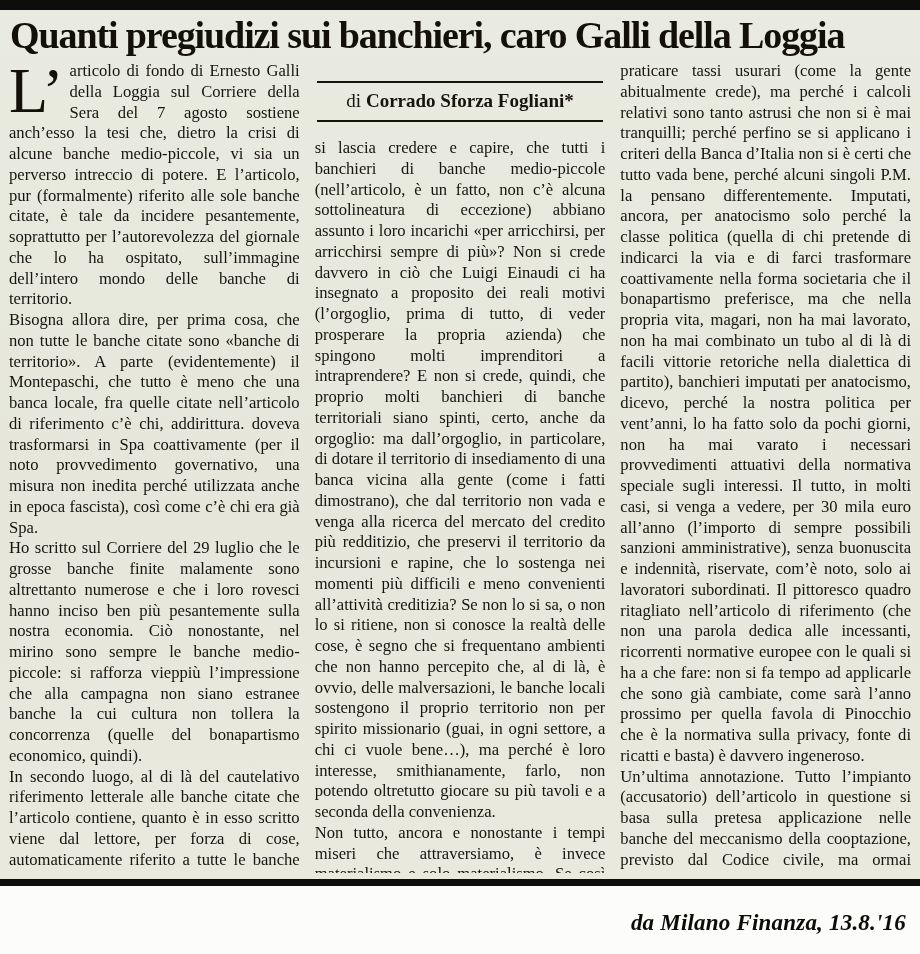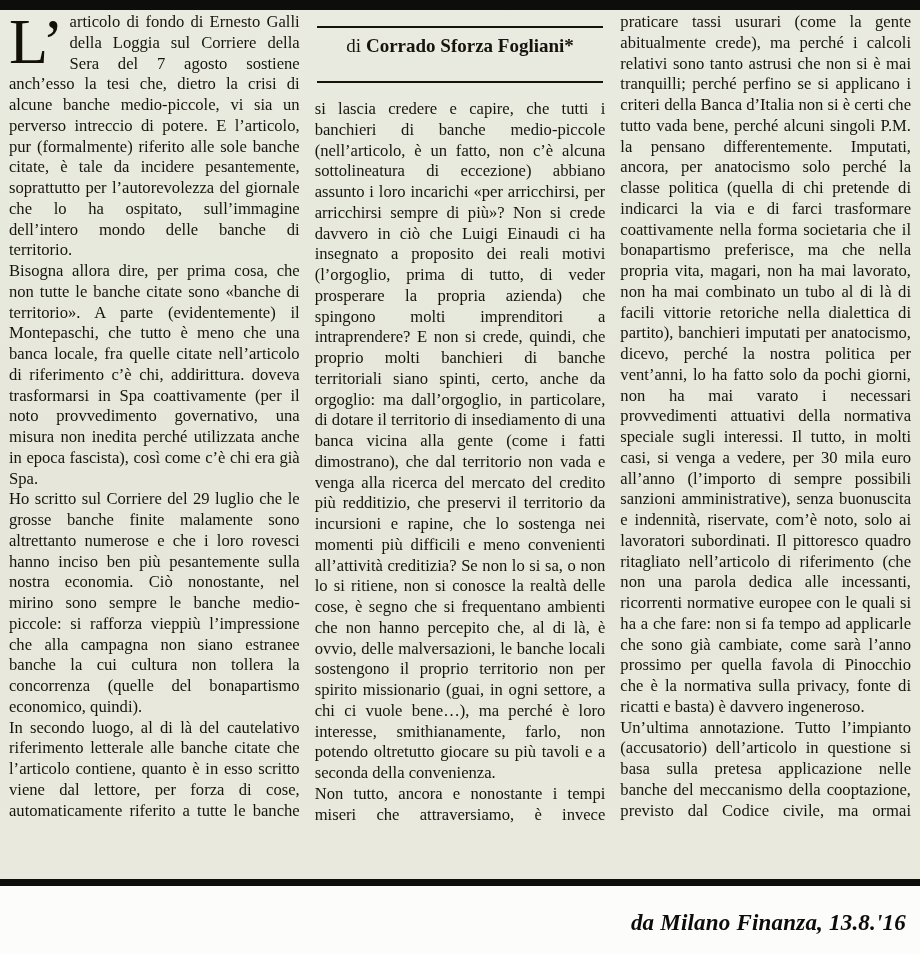--- a/index.html
+++ b/index.html
@@ -40,22 +40,22 @@
     float:left;
     font-size:64px;line-height:50px;
     padding:5px 6px 0 0;
     color:#131008;
   }
   .byline{
     border-top:2px solid #16130d;
     border-bottom:2px solid #16130d;
     text-align:center;
     font-size:19px;line-height:22px;
-    padding:7px 0 24px 0;
-    margin:14px 2px 16px 2px;
+    padding:7px 0 8px 0;
+    margin:20px 2px 16px 2px;
     text-align-last:center;
   }
   .byline .prefix{margin-right:5px;}
   .byline .name{font-weight:bold;}
   .sig{text-align:right;text-align-last:right;font-style:italic;}
   .botbar{
     position:absolute;left:0;bottom:0;
     width:920px;height:7px;background:#0d0d0b;
   }
   .caption{
@@ -67,20 +67,21 @@
   }
 </style>
 </head>
 <body>
 
 <div class="page">
   <div class="clip">
 
     <div class="topbar"></div>
 
+    <h1 class="headline">Quanti pregiudizi sui banchieri, caro Galli della Loggia</h1>
 
     <div class="cols">
 
       <div class="col">
         <p><span class="dropcap">L’</span><span>articolo di fondo di Ernesto Galli della Loggia sul Corriere della Sera del 7 agosto sostiene anch’esso la tesi che, dietro la crisi di alcune banche medio-piccole, vi sia un perverso intreccio di potere. E l’articolo, pur (formalmente) riferito alle sole banche citate, è tale da incidere pesantemente, soprattutto per l’autorevolezza del giornale che lo ha ospitato, sull’immagine dell’intero mondo delle banche di territorio.</span></p>
         <p>Bisogna allora dire, per prima cosa, che non tutte le banche citate sono «banche di territorio». A parte (evidentemente) il Montepaschi, che tutto è meno che una banca locale, fra quelle citate nell’articolo di riferimento c’è chi, addirittura. doveva trasformarsi in Spa coattivamente (per il noto provvedimento governativo, una misura non inedita perché utilizzata anche in epoca fascista), così come c’è chi era già Spa.</p>
         <p>Ho scritto sul Corriere del 29 luglio che le grosse banche finite malamente sono altrettanto numerose e che i loro rovesci hanno inciso ben più pesantemente sulla nostra economia. Ciò nonostante, nel mirino sono sempre le banche medio-piccole: si rafforza vieppiù l’impressione che alla campagna non siano estranee banche la cui cultura non tollera la concorrenza (quelle del bonapartismo economico, quindi).</p>
         <p>In secondo luogo, al di là del cautelativo riferimento letterale alle banche citate che l’articolo contiene, quanto è in esso scritto viene dal lettore, per forza di cose, automaticamente riferito a tutte le banche medio-piccole in quanto tali. E questo non è né vero né moralmente giusto: è come se sulla base di certi intrallazzi di alcuni «baroni» universitari, si estendesse il giudizio su questi a tutti i cattedratici indistintamente. E allora, davvero si ritiene, come comunque</p>
       </div>
 

